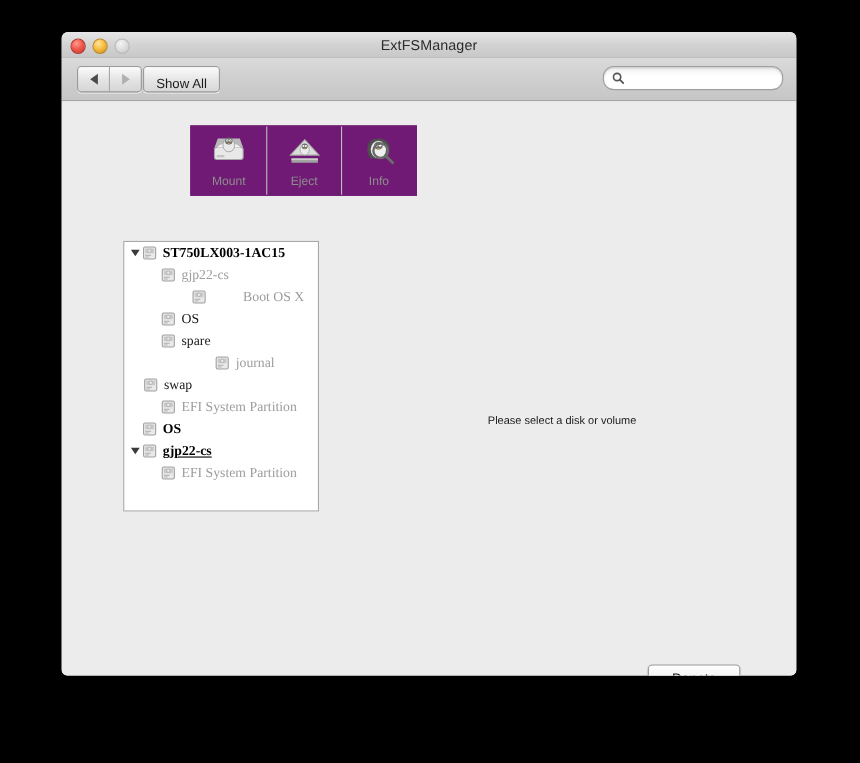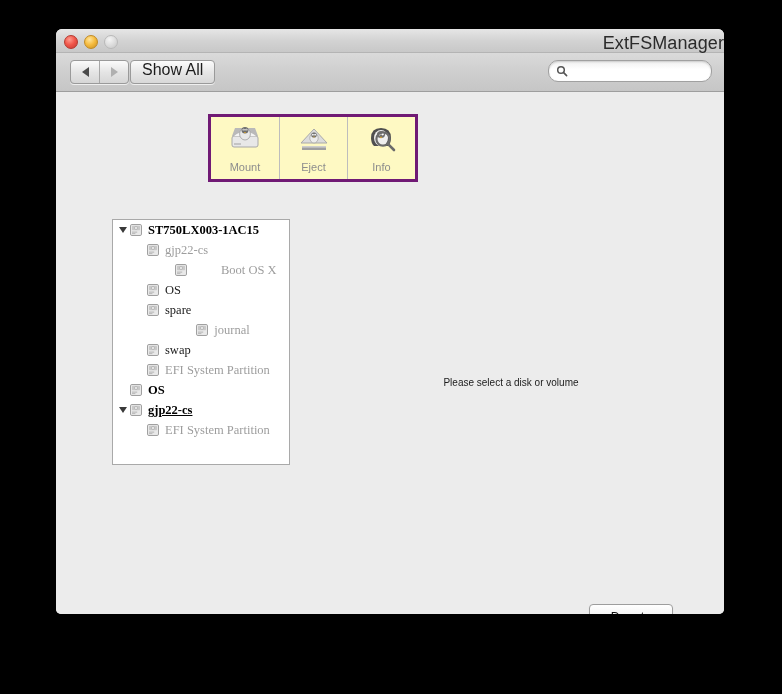--- a/index.html
+++ b/index.html
@@ -38,22 +38,22 @@
   
   #titlebar {
     position: relative;
     height: 23px;
     background: linear-gradient(to bottom, #e6e6e6 0%, #d3d3d3 50%, #c8c8c8 100%);
     border-bottom: 1px solid #b4b4b4;
   }
   #titlebar .title {
     position: absolute;
     left: 0; right: 0; top: 4px;
-    text-align: right;
-    font-size: 18px;
+    text-align: center;
+    font-size: 13px;
     color: #2b2b2b;
     font-weight: normal;
     letter-spacing: .1px;
   }
   .traffic {
     position: absolute;
     top: 6px;
     width: 12px; height: 12px;
     border-radius: 50%;
   }
@@ -88,22 +88,22 @@
   .seg-btn + .seg-btn { border-left: 1px solid #a8a8a8; }
   .tri { width: 0; height: 0; }
   .tri-left  { border-top: 5px solid transparent; border-bottom: 5px solid transparent; border-right: 7px solid #4a4a4a; }
   .tri-right { border-top: 5px solid transparent; border-bottom: 5px solid transparent; border-left: 7px solid #b0b0b0; }
 
   .showall-btn {
     position: absolute;
     left: 74px; top: 7px;
     height: 22px;
     padding: 0 11px;
-    display: flex; align-items: flex-start;
-    font-size: 16px; color: #1c1c1c;
+    display: flex; align-items: flex-end;
+    font-size: 12px; color: #1c1c1c;
     border: 1px solid #9a9a9a;
     border-radius: 4px;
     background: linear-gradient(to bottom, #fbfbfb 0%, #e6e6e6 52%, #d8d8d8 100%);
     box-shadow: 0 1px 0 rgba(255,255,255,.7);
   }
 
   .searchfield {
     position: absolute;
     right: 12px; top: 7px;
     width: 162px; height: 20px;
@@ -126,23 +126,22 @@
     position: relative;
     height: 523px;
     background: #ececec;
   }
 
   
   .icon-toolbar {
     position: absolute;
     left: 117px; top: 22px;
     display: flex;
-    border: 3px solid #701a75;
-    background: #fef9c3;
-    margin-left: 35px;
+    border: 1px solid #701a75;
+    background: #701a75;
   }
   .tool-btn {
     width: 68px; height: 62px;
     display: flex; flex-direction: column;
     align-items: center; justify-content: flex-start;
     padding-top: 6px;
     box-sizing: border-box;
   }
   .tool-btn + .tool-btn { border-left: 1px solid #bdbdbd; }
   .tool-btn .label {
@@ -376,21 +375,21 @@
               <svg width="14" height="14" viewBox="0 0 14 14">
                 <rect x="1.5" y="1.5" width="11" height="11" rx="1.4" fill="#e9e9e9" stroke="#a0a0a0" stroke-width="1"></rect>
                 <rect x="3" y="2.8" width="8" height="4.4" rx="0.8" fill="#c9c9c9"></rect>
                 <circle cx="7" cy="5" r="1.6" fill="#e9e9e9" stroke="#b3b3b3" stroke-width="0.8"></circle>
                 <rect x="3" y="8.6" width="5.2" height="1" fill="#b3b3b3"></rect>
                 <rect x="3" y="10.2" width="3.4" height="0.9" fill="#b3b3b3"></rect>
               </svg>
             </span>
             <span class="name gray">journal</span>
           </div>
-          <div class="row" style="padding-left: 21px;">
+          <div class="row" style="padding-left: 5px;">
             <span class="disc"></span>
             <span class="ico">
               <svg width="14" height="14" viewBox="0 0 14 14">
                 <rect x="1.5" y="1.5" width="11" height="11" rx="1.4" fill="#e9e9e9" stroke="#a0a0a0" stroke-width="1"></rect>
                 <rect x="3" y="2.8" width="8" height="4.4" rx="0.8" fill="#c9c9c9"></rect>
                 <circle cx="7" cy="5" r="1.6" fill="#e9e9e9" stroke="#b3b3b3" stroke-width="0.8"></circle>
                 <rect x="3" y="8.6" width="5.2" height="1" fill="#b3b3b3"></rect>
                 <rect x="3" y="10.2" width="3.4" height="0.9" fill="#b3b3b3"></rect>
               </svg>
             </span>

